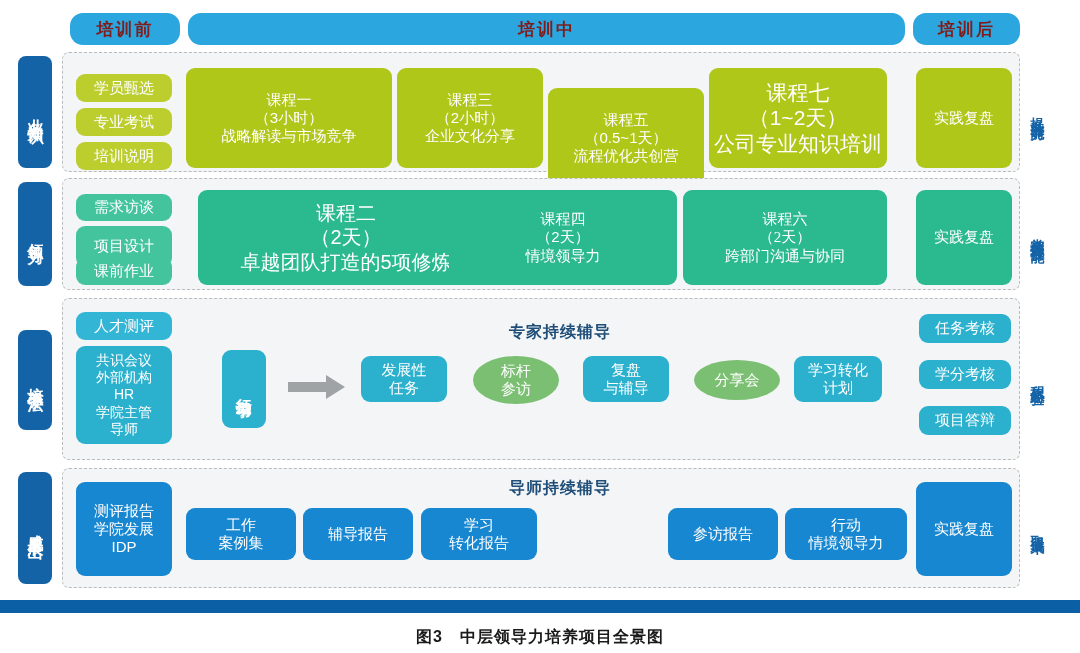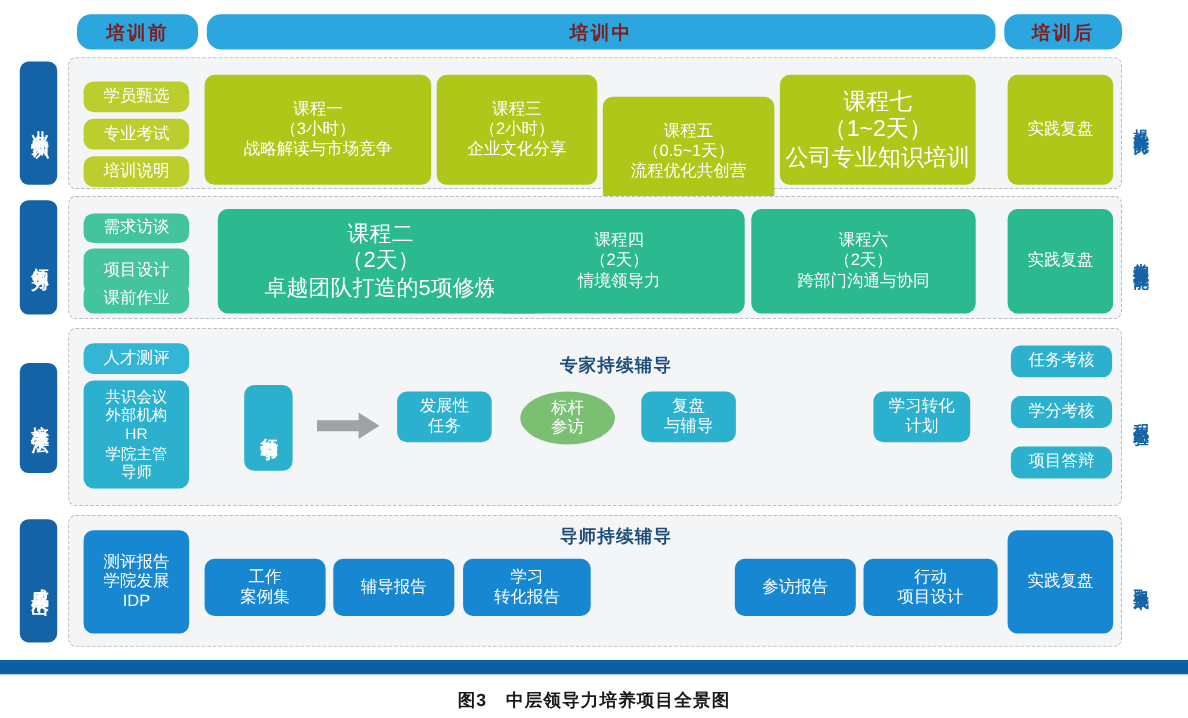--- a/index.html
+++ b/index.html
@@ -148,21 +148,21 @@
   <div class="box c-teal-lite" style="left:76px; top:194px; width:96px; height:27px; font-size:15px;">需求访谈</div>
   <div class="box c-teal-lite" style="left:76px; top:226px; width:96px; height:41px; font-size:15px;">项目设计</div>
   <div class="box c-teal-lite" style="left:76px; top:258px; width:96px; height:27px; font-size:15px;">课前作业</div>
 
   <div class="box c-teal" style="left:186px; top:190px; width:296px; height:95px; font-size:20px;margin-left:12px;">课程二
 （2天）
 卓越团队打造的5项修炼</div>
   <div class="box c-teal" style="left:449px; top:190px; width:228px; height:95px; font-size:15px;">课程四
 （2天）
 情境领导力</div>
-  <div class="box c-teal" style="left:683px; top:190px; width:204px; height:95px; font-size:15px;">课程六
+  <div class="box c-teal" style="left:683px; top:190px; width:204px; height:95px; font-size:15px;font-family:Liberation Serif, serif;">课程六
 （2天）
 跨部门沟通与协同</div>
 
   <div class="box c-teal" style="left:916px; top:190px; width:96px; height:95px; font-size:15px;">实践复盘</div>
 
   <div class="outcome" style="left:1026px; top:178px; width:24px; height:112px; font-size:14px;">掌握管理技能</div>
 
   <div class="cat" style="left:18px; top:330px; width:34px; height:100px;">培养手法</div>
   <div class="rowbox" style="left:62px; top:298px; width:958px; height:162px;"></div>
 
@@ -183,20 +183,21 @@
       <polygon points="0,8 38,8 38,1 57,13 38,25 38,18 0,18" fill="#9FA3A6"></polygon>
     </svg>
   </div>
 
   <div class="box c-cyan" style="left:361px; top:356px; width:86px; height:46px; font-size:15px;">发展性
 任务</div>
   <div class="ellipse c-green" style="left:473px; top:356px; width:86px; height:48px; font-size:15px;">标杆
 参访</div>
   <div class="box c-cyan" style="left:583px; top:356px; width:86px; height:46px; font-size:15px;">复盘
 与辅导</div>
+  <div class="ellipse c-green" style="left:694px; top:360px; width:86px; height:40px; font-size:15px;">分享会</div>
   <div class="box c-cyan" style="left:794px; top:356px; width:88px; height:46px; font-size:15px;">学习转化
 计划</div>
 
   <div class="box c-cyan" style="left:919px; top:314px; width:92px; height:29px; font-size:15px;">任务考核</div>
   <div class="box c-cyan" style="left:919px; top:360px; width:92px; height:29px; font-size:15px;">学分考核</div>
   <div class="box c-cyan" style="left:919px; top:406px; width:92px; height:29px; font-size:15px;">项目答辩</div>
 
   <div class="outcome" style="left:1026px; top:298px; width:24px; height:162px; font-size:14px;">积累经验</div>
 
   <div class="cat" style="left:18px; top:472px; width:34px; height:112px;">成果展出</div>
@@ -208,21 +209,21 @@
 学院发展
 IDP</div>
 
   <div class="box c-blue" style="left:186px; top:508px; width:110px; height:52px; font-size:15px;">工作
 案例集</div>
   <div class="box c-blue" style="left:421px; top:508px; width:116px; height:52px; font-size:15px;">学习
 转化报告</div>
   <div class="box c-blue" style="left:303px; top:508px; width:110px; height:52px; font-size:15px;">辅导报告</div>
   <div class="box c-blue" style="left:668px; top:508px; width:110px; height:52px; font-size:15px;">参访报告</div>
   <div class="box c-blue" style="left:785px; top:508px; width:122px; height:52px; font-size:15px;">行动
-项目设计</div>
+情境领导力</div>
 
   <div class="box c-blue" style="left:916px; top:482px; width:96px; height:94px; font-size:15px;">实践复盘</div>
 
   <div class="outcome" style="left:1026px; top:468px; width:24px; height:120px; font-size:14px;">取得成果</div>
 
   <div class="footbar" style="left:0px; top:600px; width:1080px; height:13px;"></div>
 
   <div class="caption" style="left:0px; top:627px; width:1080px;">图3　中层领导力培养项目全景图</div>
 
 </div>

